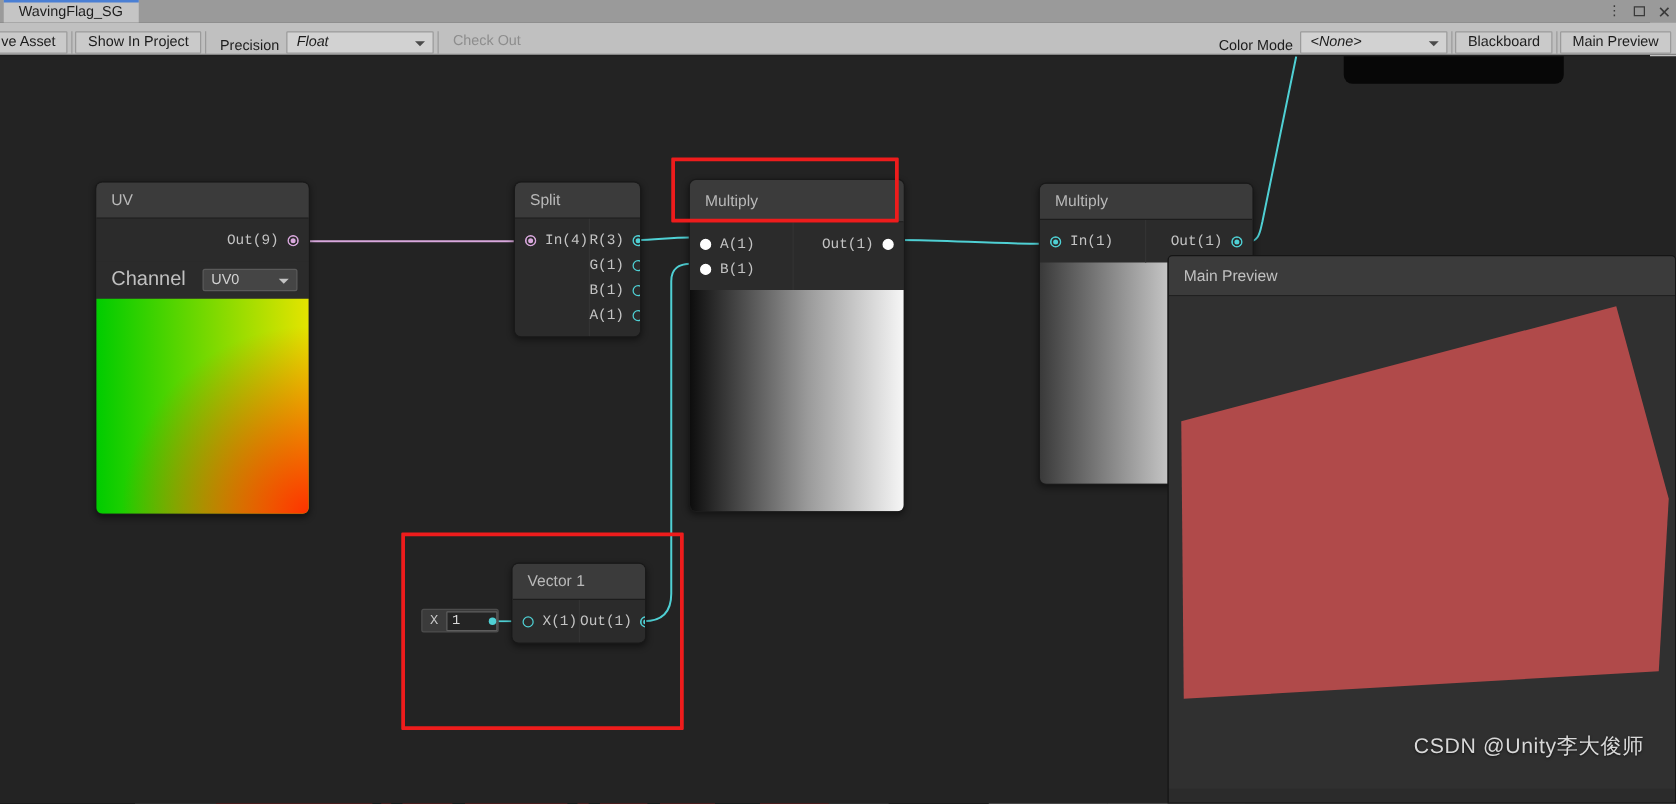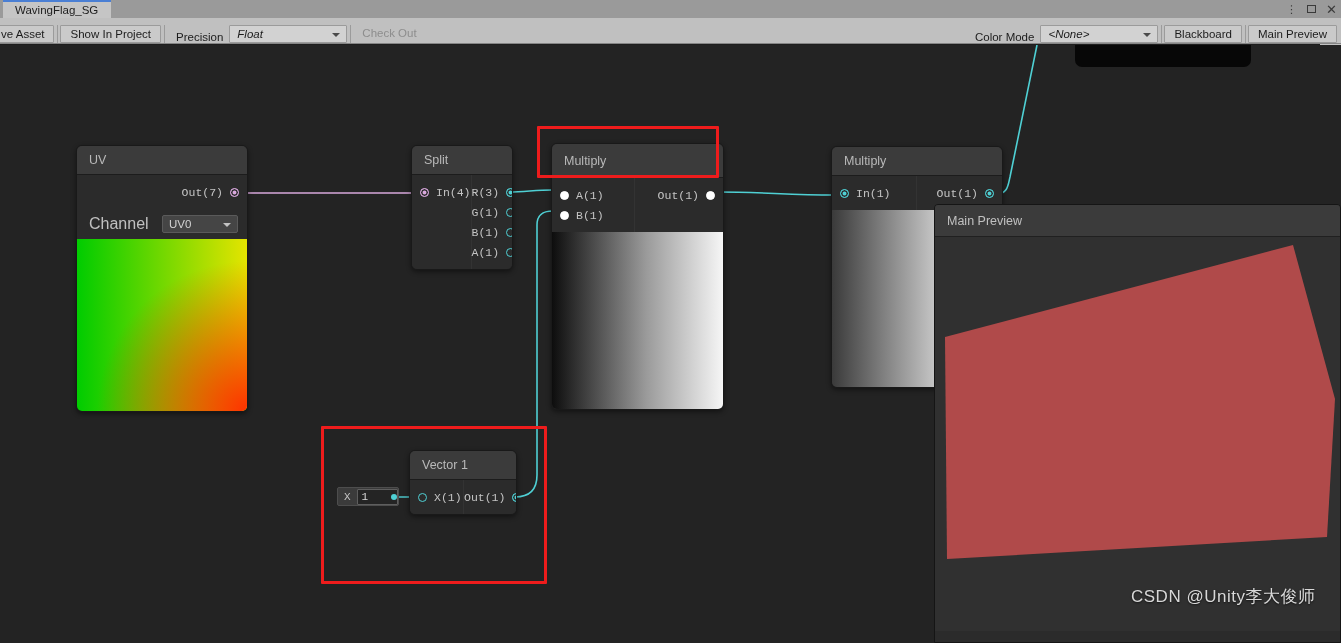--- a/index.html
+++ b/index.html
@@ -338,21 +338,21 @@
       <path d="M 515,452 C 530,452 537,444 537,430 L 537,180 C 537,168 545,166 553,166" stroke="#4fd0d4" stroke-width="1.6" fill="none"></path>
 
       <path d="M 394,452 L 416,452" stroke="#4fd0d4" stroke-width="1.4" fill="none"></path>
     </svg>
 
     <div class="node" style="left:76px;top:100px;width:172px;">
       <div class="node-title">UV</div>
       <div class="ports">
         <div class="col-out" style="flex:1;border-left:none">
           <div class="port-row out">
-            <span>Out(7)</span>
+            <span>Out(9)</span>
             <span class="dot pink"></span>
           </div>
         </div>
       </div>
       <div class="node-prop">
         <span class="plabel">Channel</span>
         <span class="pselect">
           <span>UV0</span>
           <span class="carat"></span>
         </span>

